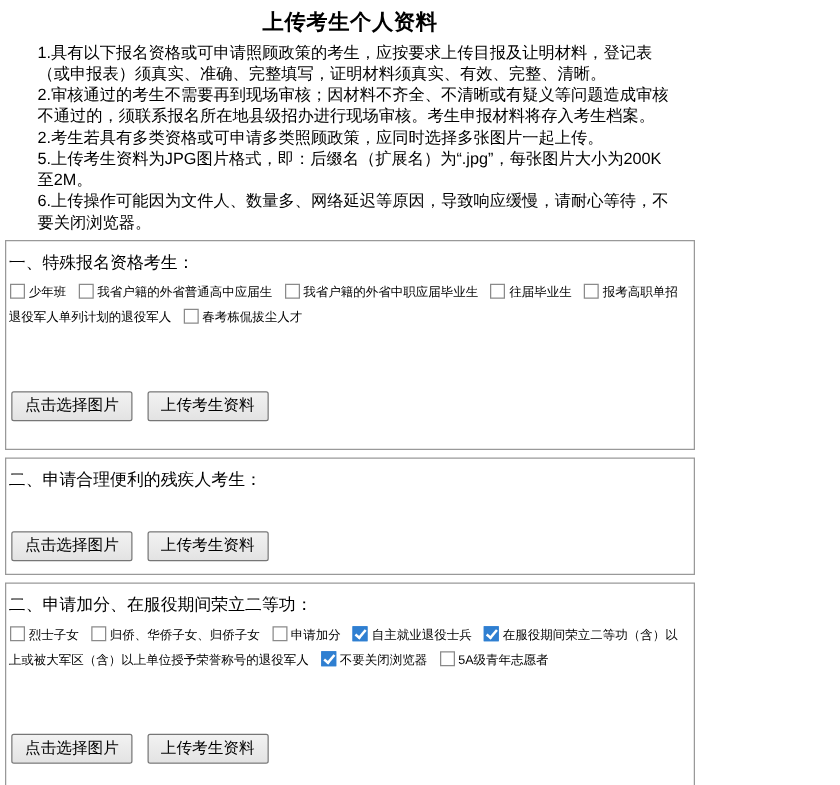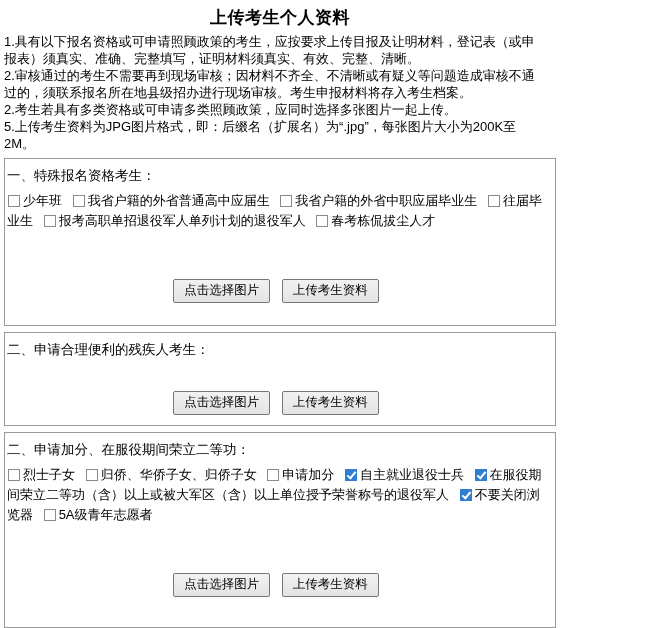--- a/index.html
+++ b/index.html
@@ -26,38 +26,39 @@
     text-align: center;
     font-size: 17px;
     font-weight: bold;
     padding: 6px 0 4px 0;
     letter-spacing: 0.5px;
   }
   .notice {
     padding: 0 20px 0 4px;
     font-size: 13px;
     line-height: 17px;
+    margin-left: 26px;
   }
   .notice p {
     margin: 0 0 0 0;
     text-indent: 0;
   }
   .fieldset {
     border: 1px solid #999999;
     margin: 6px 4px 0 4px;
     padding: 6px 8px 8px 0;
     box-sizing: border-box;
   }
   .legend {
     font-size: 13.5px;
     margin: 2px 0 6px 2px;
   }
   .checkline {
     line-height: 20px;
-    font-size: 13px;
+    font-size: 10px;
   }
   .cb {
     display: inline-block;
     width: 12px;
     height: 12px;
     border: 1px solid #8a8a8a;
     background: #ffffff;
     vertical-align: -2px;
     margin: 0 3px 0 1px;
     box-sizing: border-box;
@@ -75,21 +76,20 @@
     width: 3px;
     height: 7px;
     border: solid #ffffff;
     border-width: 0 2px 2px 0;
     transform: rotate(40deg);
   }
   .cblabel {
     margin-right: 6px;
   }
   .btnrow {
-    text-align: center;
     margin-top: 14px;
   }
   .btn {
     display: inline-block;
     font-family: "Liberation Sans", sans-serif;
     font-size: 12.5px;
     border: 1px solid #767676;
     background: linear-gradient(#f2f2f2, #e3e3e3);
     padding: 2px 10px 3px 10px;
     margin: 0 4px;
@@ -109,20 +109,21 @@
 
 <div class="page">
 
   <div class="title">上传考生个人资料</div>
 
   <div class="notice">
     <p>1.具有以下报名资格或可申请照顾政策的考生，应按要求上传目报及让明材料，登记表（或申报表）须真实、准确、完整填写，证明材料须真实、有效、完整、清晰。</p>
     <p>2.审核通过的考生不需要再到现场审核；因材料不齐全、不清晰或有疑义等问题造成审核不通过的，须联系报名所在地县级招办进行现场审核。考生申报材料将存入考生档案。</p>
     <p>2.考生若具有多类资格或可申请多类照顾政策，应同时选择多张图片一起上传。</p>
     <p>5.上传考生资料为JPG图片格式，即：后缀名（扩展名）为“.jpg”，每张图片大小为200K至2M。</p>
+    <p>6.上传操作可能因为文件人、数量多、网络延迟等原因，导致响应缓慢，请耐心等待，不要关闭浏览器。</p>
   </div>
 
   <div class="fieldset fs1">
     <div class="legend">一、特殊报名资格考生：</div>
     <div class="checkline inner-pad">
       <span class="cb"></span><span class="cblabel">少年班</span>
       <span class="cb"></span><span class="cblabel">我省户籍的外省普通高中应届生</span>
       <span class="cb"></span><span class="cblabel">我省户籍的外省中职应届毕业生</span>
       <span class="cb"></span><span class="cblabel">往届毕业生</span>
       <span class="cb"></span><span class="cblabel">报考高职单招退役军人单列计划的退役军人</span>

